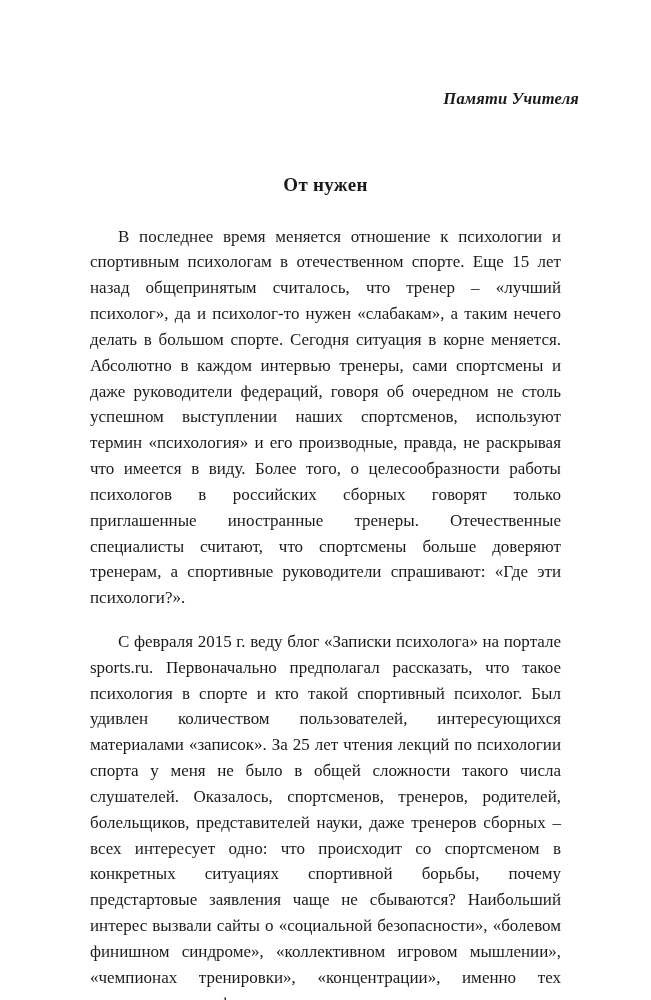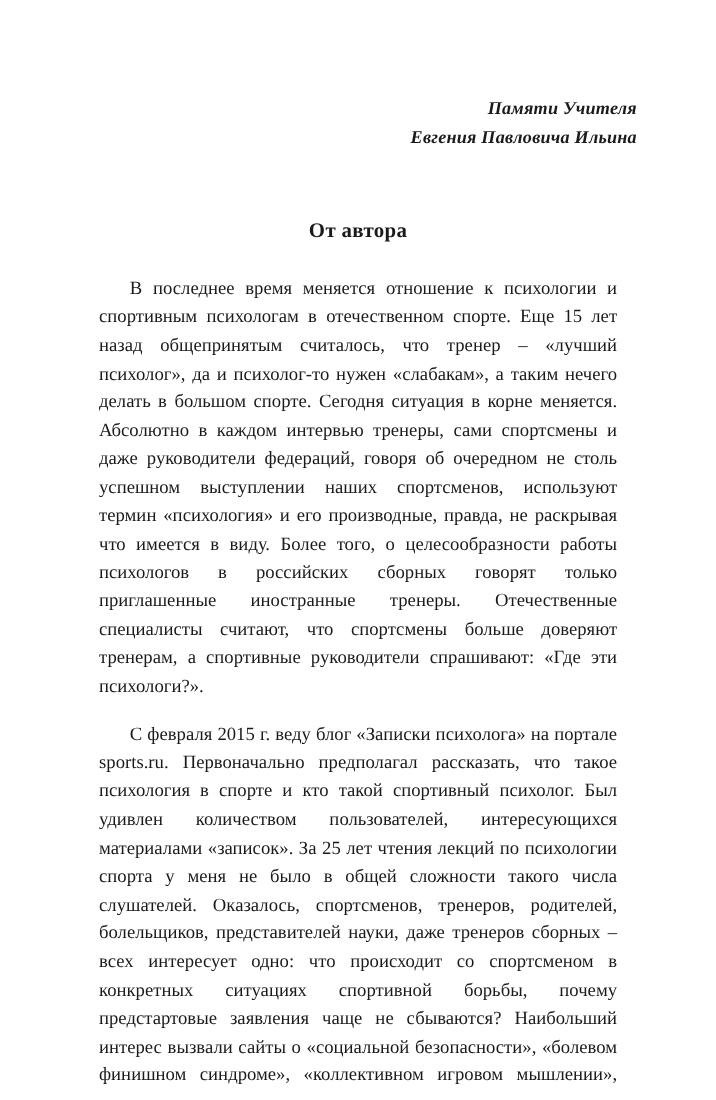--- a/index.html
+++ b/index.html
@@ -60,24 +60,23 @@
   }
 </style>
 </head>
 <body>
 
 <div class="page">
   <div class="content">
 
     <div class="dedication">
       <div>Памяти Учителя</div>
-      <div>Евгения Павловича Ильина</div>
     </div>
 
-    <div class="section-title">От автора</div>
+    <div class="section-title">От нужен</div>
 
     <div class="body-text">
       <p>В последнее время меняется отношение к психологии и спортивным психологам в отечественном спорте. Еще 15 лет назад общепринятым считалось, что тренер – «лучший психолог», да и психолог-то нужен «слабакам», а таким нечего делать в большом спорте. Сегодня ситуация в корне меняется. Абсолютно в каждом интервью тренеры, сами спортсмены и даже руководители федераций, говоря об очередном не столь успешном выступлении наших спортсменов, используют термин «психология» и его производные, правда, не раскрывая что имеется в виду. Более того, о целесообразности работы психологов в российских сборных говорят только приглашенные иностранные тренеры. Отечественные специалисты считают, что спортсмены больше доверяют тренерам, а спортивные руководители спрашивают: «Где эти психологи?».</p>
       <p>С февраля 2015 г. веду блог «Записки психолога» на портале sports.ru. Первоначально предполагал рассказать, что такое психология в спорте и кто такой спортивный психолог. Был удивлен количеством пользователей, интересующихся материалами «записок». За 25 лет чтения лекций по психологии спорта у меня не было в общей сложности такого числа слушателей. Оказалось, спортсменов, тренеров, родителей, болельщиков, представителей науки, даже тренеров сборных – всех интересует одно: что происходит со спортсменом в конкретных ситуациях спортивной борьбы, почему предстартовые заявления чаще не сбываются? Наибольший интерес вызвали сайты о «социальной безопасности», «болевом финишном синдроме», «коллективном игровом мышлении», «чемпионах тренировки», «концентрации», именно тех психологических феноменах, которые проявляются практически в каждом старте у большинства спортсменов независимо от их спортивного статуса.</p>
       <p>Особую дискуссию в спортивных аудиториях всегда вызывает обсуждение мотивационных установок: что лучше – стремиться к победе или избегать ошибок? Как добиваться успеха? Психология успеха заключается в трех «У» – «уверенность-удовольствие-</p>
     </div>
 
   </div>
 </div>
 

